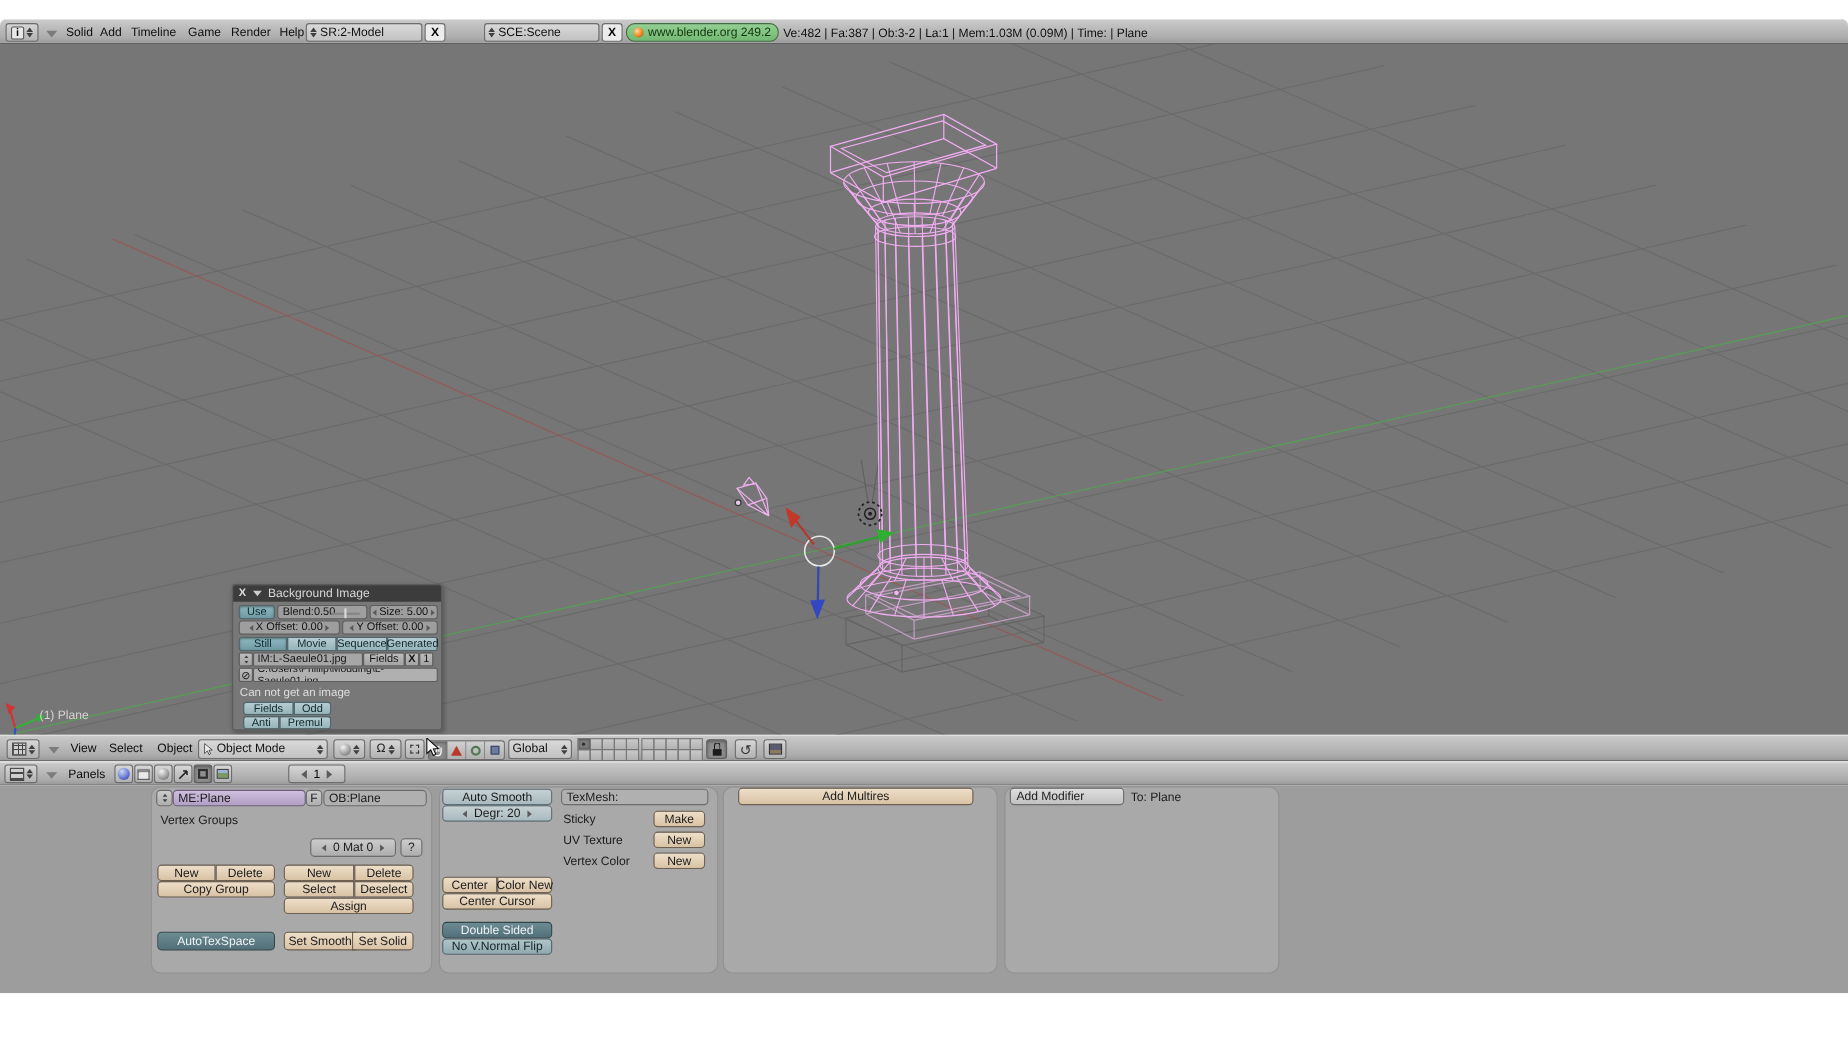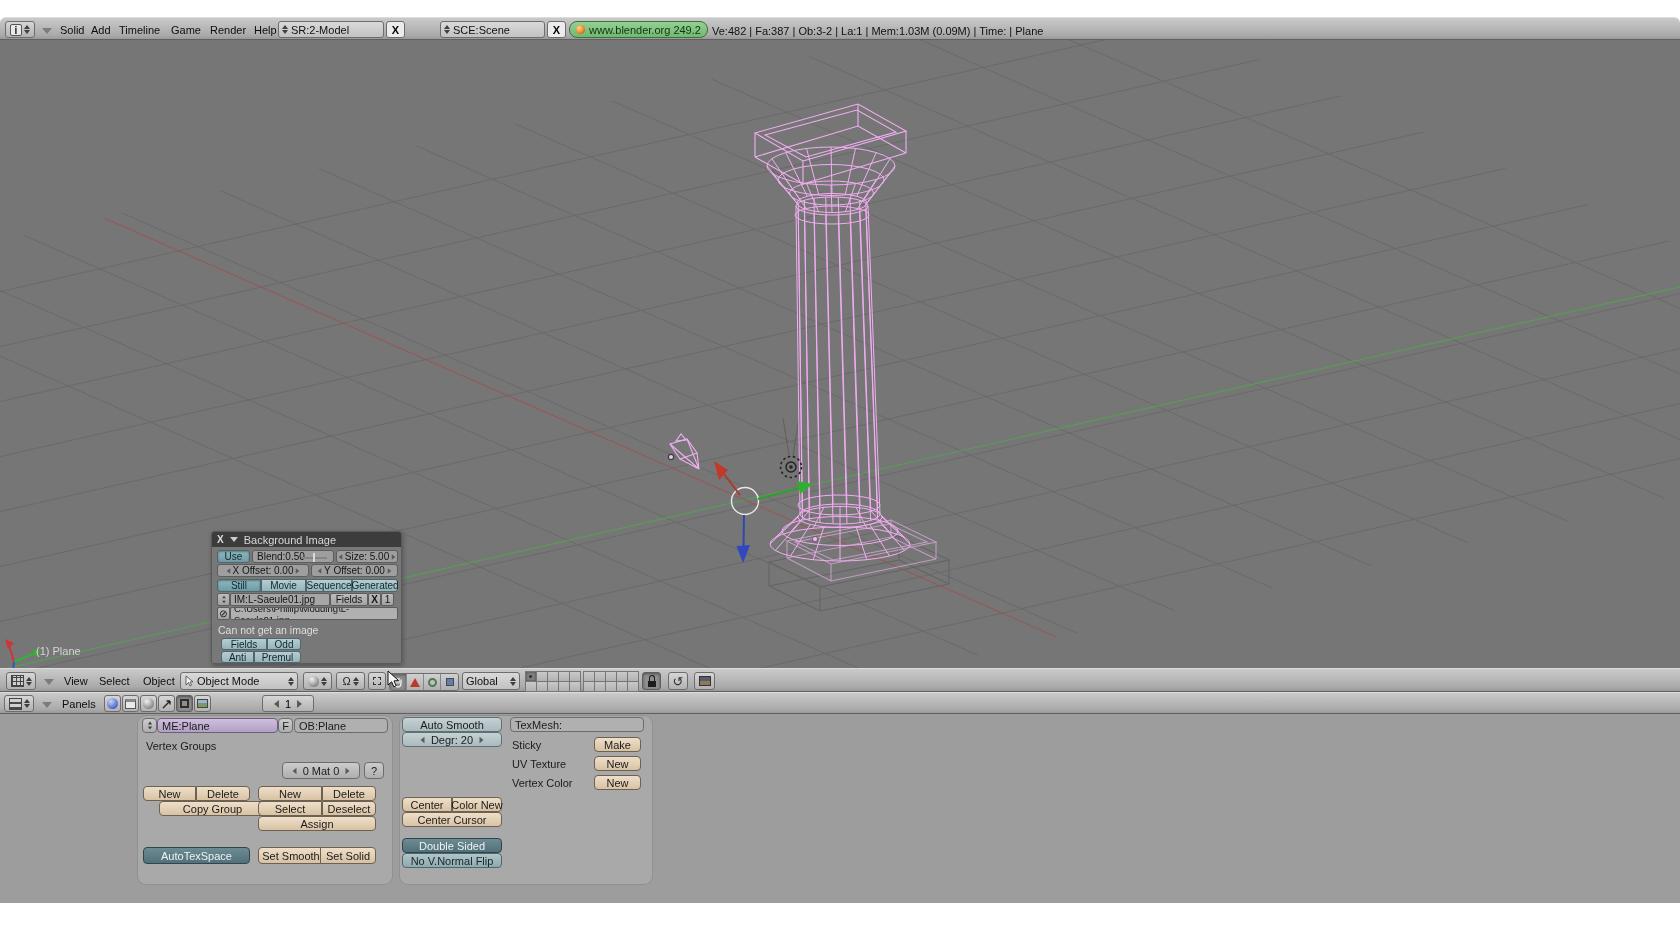--- a/index.html
+++ b/index.html
@@ -518,21 +518,21 @@
 
       <div class="ab gbtn bb" style="left:144px;top:46px;width:78px;height:17px;gap:6px">
         <i class="tl" style="transform:scale(.8)"></i>
         <span>0 Mat 0</span>
         <i class="tr" style="transform:scale(.8)"></i>
       </div>
       <div class="ab gbtn bb" style="left:226px;top:46px;width:20px;height:17px">?</div>
 
       <div class="ab tan bb" style="left:5px;top:70px;width:53px;height:15px;border-radius:4px 0 0 4px">New</div>
       <div class="ab tan bb" style="left:58px;top:70px;width:54px;height:15px;border-radius:0 4px 4px 0">Delete</div>
-      <div class="ab tan bb" style="left:21px;top:85px;width:107px;height:15px">Copy Group</div>
+      <div class="ab tan bb" style="left:5px;top:85px;width:107px;height:15px">Copy Group</div>
 
       <div class="ab tan bb" style="left:120px;top:70px;width:64px;height:15px;border-radius:4px 0 0 4px">New</div>
       <div class="ab tan bb" style="left:184px;top:70px;width:54px;height:15px;border-radius:0 4px 4px 0">Delete</div>
       <div class="ab tan bb" style="left:120px;top:85px;width:64px;height:15px;border-radius:4px 0 0 4px">Select</div>
       <div class="ab tan bb" style="left:184px;top:85px;width:54px;height:15px;border-radius:0 4px 4px 0">Deselect</div>
       <div class="ab tan bb" style="left:120px;top:100px;width:118px;height:15px">Assign</div>
 
       <div class="ab slate bb" style="left:5px;top:131px;width:107px;height:17px">AutoTexSpace</div>
       <div class="ab tan bb" style="left:120px;top:131px;width:66px;height:17px;border-radius:4px 0 0 4px">Set Smooth</div>
       <div class="ab tan bb" style="left:182px;top:131px;width:56px;height:17px;border-radius:0 4px 4px 0">Set Solid</div>
@@ -555,21 +555,28 @@
       <div class="ab tan bb" style="left:194px;top:59px;width:47px;height:15px">New</div>
 
       <div class="ab tan bb" style="left:2px;top:81px;width:50px;height:15px;border-radius:4px 0 0 4px">Center</div>
       <div class="ab tan bb" style="left:52px;top:81px;width:50px;height:15px;border-radius:0 4px 4px 0">Color New</div>
       <div class="ab tan bb" style="left:2px;top:96px;width:100px;height:15px">Center Cursor</div>
 
       <div class="ab slate bb" style="left:2px;top:122px;width:100px;height:15px">Double Sided</div>
       <div class="ab slate2 bb" style="left:2px;top:137px;width:100px;height:15px">No V.Normal Flip</div>
     </div>
 
-
+    <div class="panel" style="left:658px;width:248px">
+      <div class="ab tan bb" style="left:13px;top:0;width:214px;height:16px">Add Multires</div>
+    </div>
+
+    <div class="panel" style="left:914px;width:248px">
+      <div class="ab gbtn bb" style="left:4px;top:0;width:104px;height:16px;justify-content:flex-start;padding-left:5px;background:linear-gradient(180deg,#dedede,#c2c2c2)">Add Modifier</div>
+      <div class="ab lbl" style="left:114px;top:3px">To: Plane</div>
+    </div>
   </div>
 
   <div class="ab whitebottom"></div>
 
   <svg class="ab" style="left:387px;top:671px;z-index:50" width="16" height="20">
     <polygon points="1,0 1,14 4.6,10.8 6.8,15.8 9.2,14.7 7,9.9 11.6,9.6" fill="#f4f4f4" stroke="#111" stroke-width="1"></polygon>
   </svg>
 </div>
 
 </body></html>

